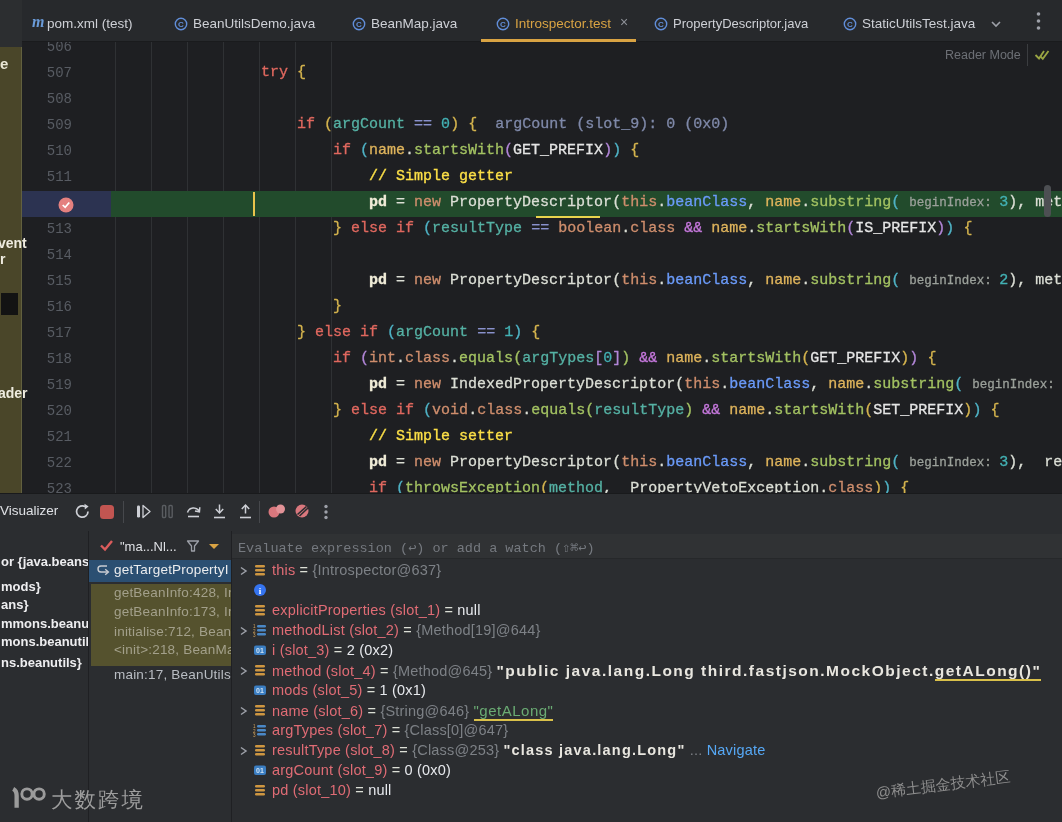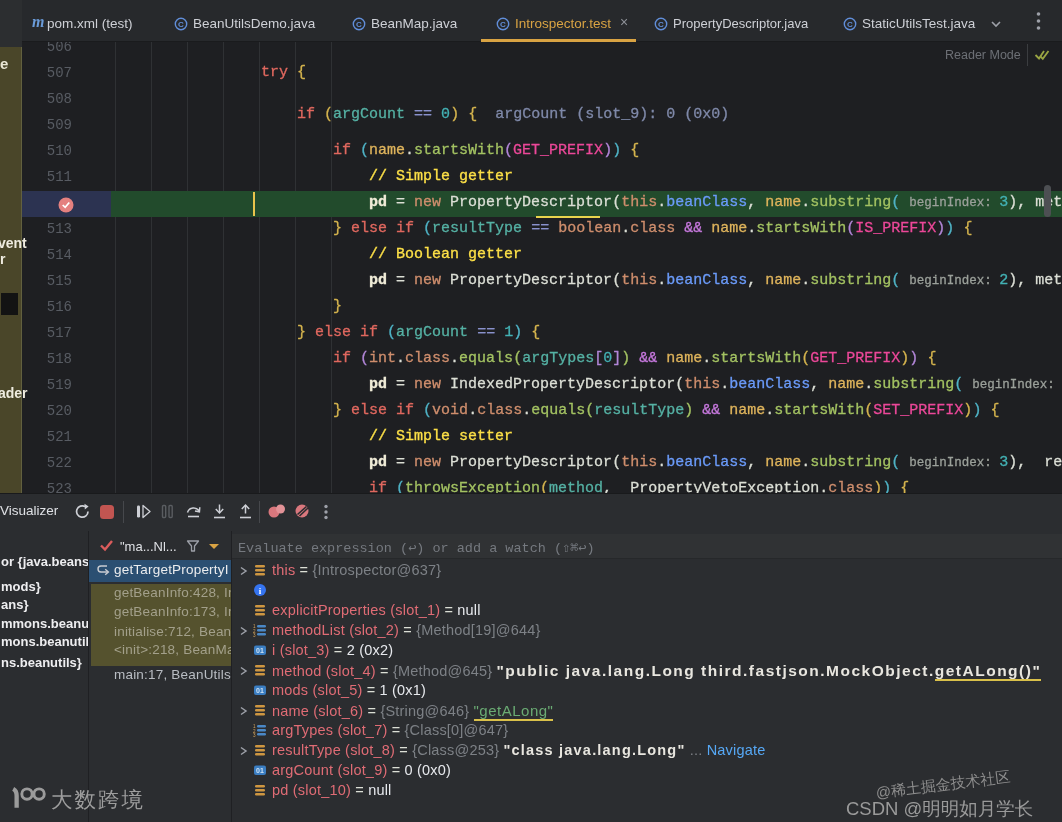--- a/index.html
+++ b/index.html
@@ -8,21 +8,21 @@
   #app { position:relative; width:1062px; height:822px; overflow:hidden; }
   .abs { position:absolute; }
   pre { font-family:"Liberation Mono", monospace; font-size:15px; line-height:26px; -webkit-text-stroke:0.3px currentColor; }
   
   .kw  { color:#e0685f; }   
   .kw2 { color:#cf8e6d; }   
   .tv  { color:#55b1a4; }   
   .gv  { color:#dfb45c; }   
   .bf  { color:#6b9bfa; }   
   .mt  { color:#a3c262;margin-top:28px; }   
-  .cn  { color:#ec4899; }   
+  .cn  { color:#e5e5e5; }   
   .cm  { color:#fde047; }   
   .num { color:#43b1b4; }   
   .cls { color:#dcdfd6; }   
   .wt  { color:#dcdfd6; }
   .bd  { color:#f0ecd8; font-weight:bold; }
   .pg  { color:#d5b44e; }   
   .pc  { color:#4fb3c6; }   
   .pp  { color:#b286d8; }   
   .eq  { color:#8a92cc; }
   .amp { color:#c678dd; }
@@ -89,26 +89,25 @@
         <div>517</div>
         <div>518</div>
         <div>519</div>
         <div>520</div>
         <div>521</div>
         <div>522</div>
         <div>523</div>
     </div>
 
     <pre class="abs" style="left:239px; top:18px;"><span class="kw">try</span> <span class="pg">{</span></pre>
-    <pre class="abs" style="left:275px; top:60px;"><span class="kw">if</span> <span class="pg">(</span><span class="tv">argCount</span> <span class="eq">==</span> <span class="num">0</span><span class="pg">)</span> <span class="pg">{</span>  <span class="dbg">argCount (slot_9): 0 (0x0)</span></pre>
+    <pre class="abs" style="left:275px; top:70px;"><span class="kw">if</span> <span class="pg">(</span><span class="tv">argCount</span> <span class="eq">==</span> <span class="num">0</span><span class="pg">)</span> <span class="pg">{</span>  <span class="dbg">argCount (slot_9): 0 (0x0)</span></pre>
     <pre class="abs" style="left:311px; top:96px;"><span class="kw">if</span> <span class="pc">(</span><span class="gv">name</span><span class="wt">.</span><span class="mt">startsWith</span><span class="pp">(</span><span class="cn">GET_PREFIX</span><span class="pp">)</span><span class="pc">)</span> <span class="pg">{</span></pre>
     <pre class="abs" style="left:347px; top:122px;"><span class="cm">// Simple getter</span></pre>
     <pre class="abs" style="left:347px; top:148px;"><span class="bd">pd</span> <span class="wt">=</span> <span class="kw2">new</span> <span class="cls">PropertyDescriptor</span><span class="cls">(</span><span class="kw2">this</span><span class="wt">.</span><span class="bf">beanClass</span><span class="wt">,</span> <span class="gv">name</span><span class="wt">.</span><span class="mt">substring</span><span class="pc">(</span> <span class="hint">beginIndex: </span><span class="num">3</span><span class="wt">),</span> <span class="wt">met</span></pre>
     <pre class="abs" style="left:311px; top:174px;"><span class="pg">}</span> <span class="kw">else</span> <span class="kw">if</span> <span class="pc">(</span><span class="tv">resultType</span> <span class="eq">==</span> <span class="kw2">boolean</span><span class="wt">.</span><span class="kw2">class</span> <span class="amp">&amp;&amp;</span> <span class="gv">name</span><span class="wt">.</span><span class="mt">startsWith</span><span class="pp">(</span><span class="cn">IS_PREFIX</span><span class="pp">)</span><span class="pc">)</span> <span class="pg">{</span></pre>
-    <pre class="abs" style="left:347px; top:200px;"><span class="cm">// Boolean getter</span></pre>
     <pre class="abs" style="left:347px; top:226px;"><span class="bd">pd</span> <span class="wt">=</span> <span class="kw2">new</span> <span class="cls">PropertyDescriptor</span><span class="cls">(</span><span class="kw2">this</span><span class="wt">.</span><span class="bf">beanClass</span><span class="wt">,</span> <span class="gv">name</span><span class="wt">.</span><span class="mt">substring</span><span class="pc">(</span> <span class="hint">beginIndex: </span><span class="num">2</span><span class="wt">),</span> <span class="wt">met</span></pre>
     <pre class="abs" style="left:311px; top:252px;"><span class="pg">}</span></pre>
     <pre class="abs" style="left:275px; top:278px;"><span class="pg">}</span> <span class="kw">else</span> <span class="kw">if</span> <span class="pc">(</span><span class="tv">argCount</span> <span class="eq">==</span> <span class="num">1</span><span class="pc">)</span> <span class="pg">{</span></pre>
     <pre class="abs" style="left:311px; top:304px;"><span class="kw">if</span> <span class="pp">(</span><span class="kw2">int</span><span class="wt">.</span><span class="kw2">class</span><span class="wt">.</span><span class="mt">equals</span><span class="mt">(</span><span class="tv">argTypes</span><span class="pp">[</span><span class="num">0</span><span class="pp">]</span><span class="mt">)</span> <span class="amp">&amp;&amp;</span> <span class="gv">name</span><span class="wt">.</span><span class="mt">startsWith</span><span class="pg">(</span><span class="cn">GET_PREFIX</span><span class="pg">)</span><span class="pp">)</span> <span class="pg">{</span></pre>
     <pre class="abs" style="left:347px; top:330px;"><span class="bd">pd</span> <span class="wt">=</span> <span class="kw2">new</span> <span class="cls">IndexedPropertyDescriptor</span><span class="cls">(</span><span class="kw2">this</span><span class="wt">.</span><span class="bf">beanClass</span><span class="wt">,</span> <span class="gv">name</span><span class="wt">.</span><span class="mt">substring</span><span class="pc">(</span> <span class="hint">beginIndex:</span></pre>
     <pre class="abs" style="left:311px; top:356px;"><span class="pg">}</span> <span class="kw">else</span> <span class="kw">if</span> <span class="pc">(</span><span class="kw2">void</span><span class="wt">.</span><span class="kw2">class</span><span class="wt">.</span><span class="mt">equals</span><span class="mt">(</span><span class="tv">resultType</span><span class="mt">)</span> <span class="amp">&amp;&amp;</span> <span class="gv">name</span><span class="wt">.</span><span class="mt">startsWith</span><span class="pg">(</span><span class="cn">SET_PREFIX</span><span class="pg">)</span><span class="pc">)</span> <span class="pg">{</span></pre>
     <pre class="abs" style="left:347px; top:382px;"><span class="cm">// Simple setter</span></pre>
     <pre class="abs" style="left:347px; top:408px;"><span class="bd">pd</span> <span class="wt">=</span> <span class="kw2">new</span> <span class="cls">PropertyDescriptor</span><span class="cls">(</span><span class="kw2">this</span><span class="wt">.</span><span class="bf">beanClass</span><span class="wt">,</span> <span class="gv">name</span><span class="wt">.</span><span class="mt">substring</span><span class="pc">(</span> <span class="hint">beginIndex: </span><span class="num">3</span><span class="wt">),</span>  <span class="wt">rea</span></pre>
     <pre class="abs" style="left:347px; top:434px;"><span class="kw">if</span> <span class="pc">(</span><span class="mt">throwsException</span><span class="pg">(</span><span class="tv">method</span><span class="wt">,</span>  <span class="cls">PropertyVetoException</span><span class="wt">.</span><span class="kw2">class</span><span class="pg">)</span><span class="pc">)</span> <span class="pg">{</span></pre>
 
@@ -346,21 +345,20 @@
     <div class="abs" style="left:272px; top:268px; font-size:14.5px; letter-spacing:0.2px; white-space:pre;"><span class="vn">argCount (slot_9)</span> <span class="wt">=</span> <span class="vb">0 (0x0)</span></div>
 
     <svg class="abs" style="left:253px; top:289px;" width="14" height="14" viewBox="0 0 14 14">
         <rect x="2" y="2" width="10" height="2.4" rx="1.2" fill="#cf9741"></rect>
         <rect x="2" y="6" width="10" height="2.4" rx="1.2" fill="#cf9741"></rect>
         <rect x="2" y="10" width="10" height="2.4" rx="1.2" fill="#cf9741"></rect>
       </svg>
     <div class="abs" style="left:272px; top:288px; font-size:14.5px; letter-spacing:0.2px; white-space:pre;"><span class="vn">pd (slot_10)</span> <span class="wt">=</span> <span class="vb">null</span></div>
 
     <div class="abs" style="left:876px; top:290px; color:#8d8d8d; font-size:15px; transform:rotate(-7deg); transform-origin:left center;">@稀土掘金技术社区</div>
-    <div class="abs" style="left:846px; top:302px; color:#9a9a9a; font-size:18.5px;">CSDN @明明如月学长</div>
 
     <svg class="abs" style="left:8px; top:291px;" width="38" height="25" viewBox="0 0 44 28">
       <path d="M6 4 Q 10 6 10 12 L10 26" stroke="#9b9b9b" stroke-width="5" fill="none"></path>
       <circle cx="22" cy="10" r="6" stroke="#9b9b9b" stroke-width="3.4" fill="none"></circle>
       <circle cx="36" cy="10" r="6" stroke="#9b9b9b" stroke-width="3.4" fill="none"></circle>
     </svg>
     <div class="abs" style="left:51px; top:291px; color:#9d9d9d; font-size:21.5px; letter-spacing:2px;">大数跨境</div>
   </div>
 
 </div>

